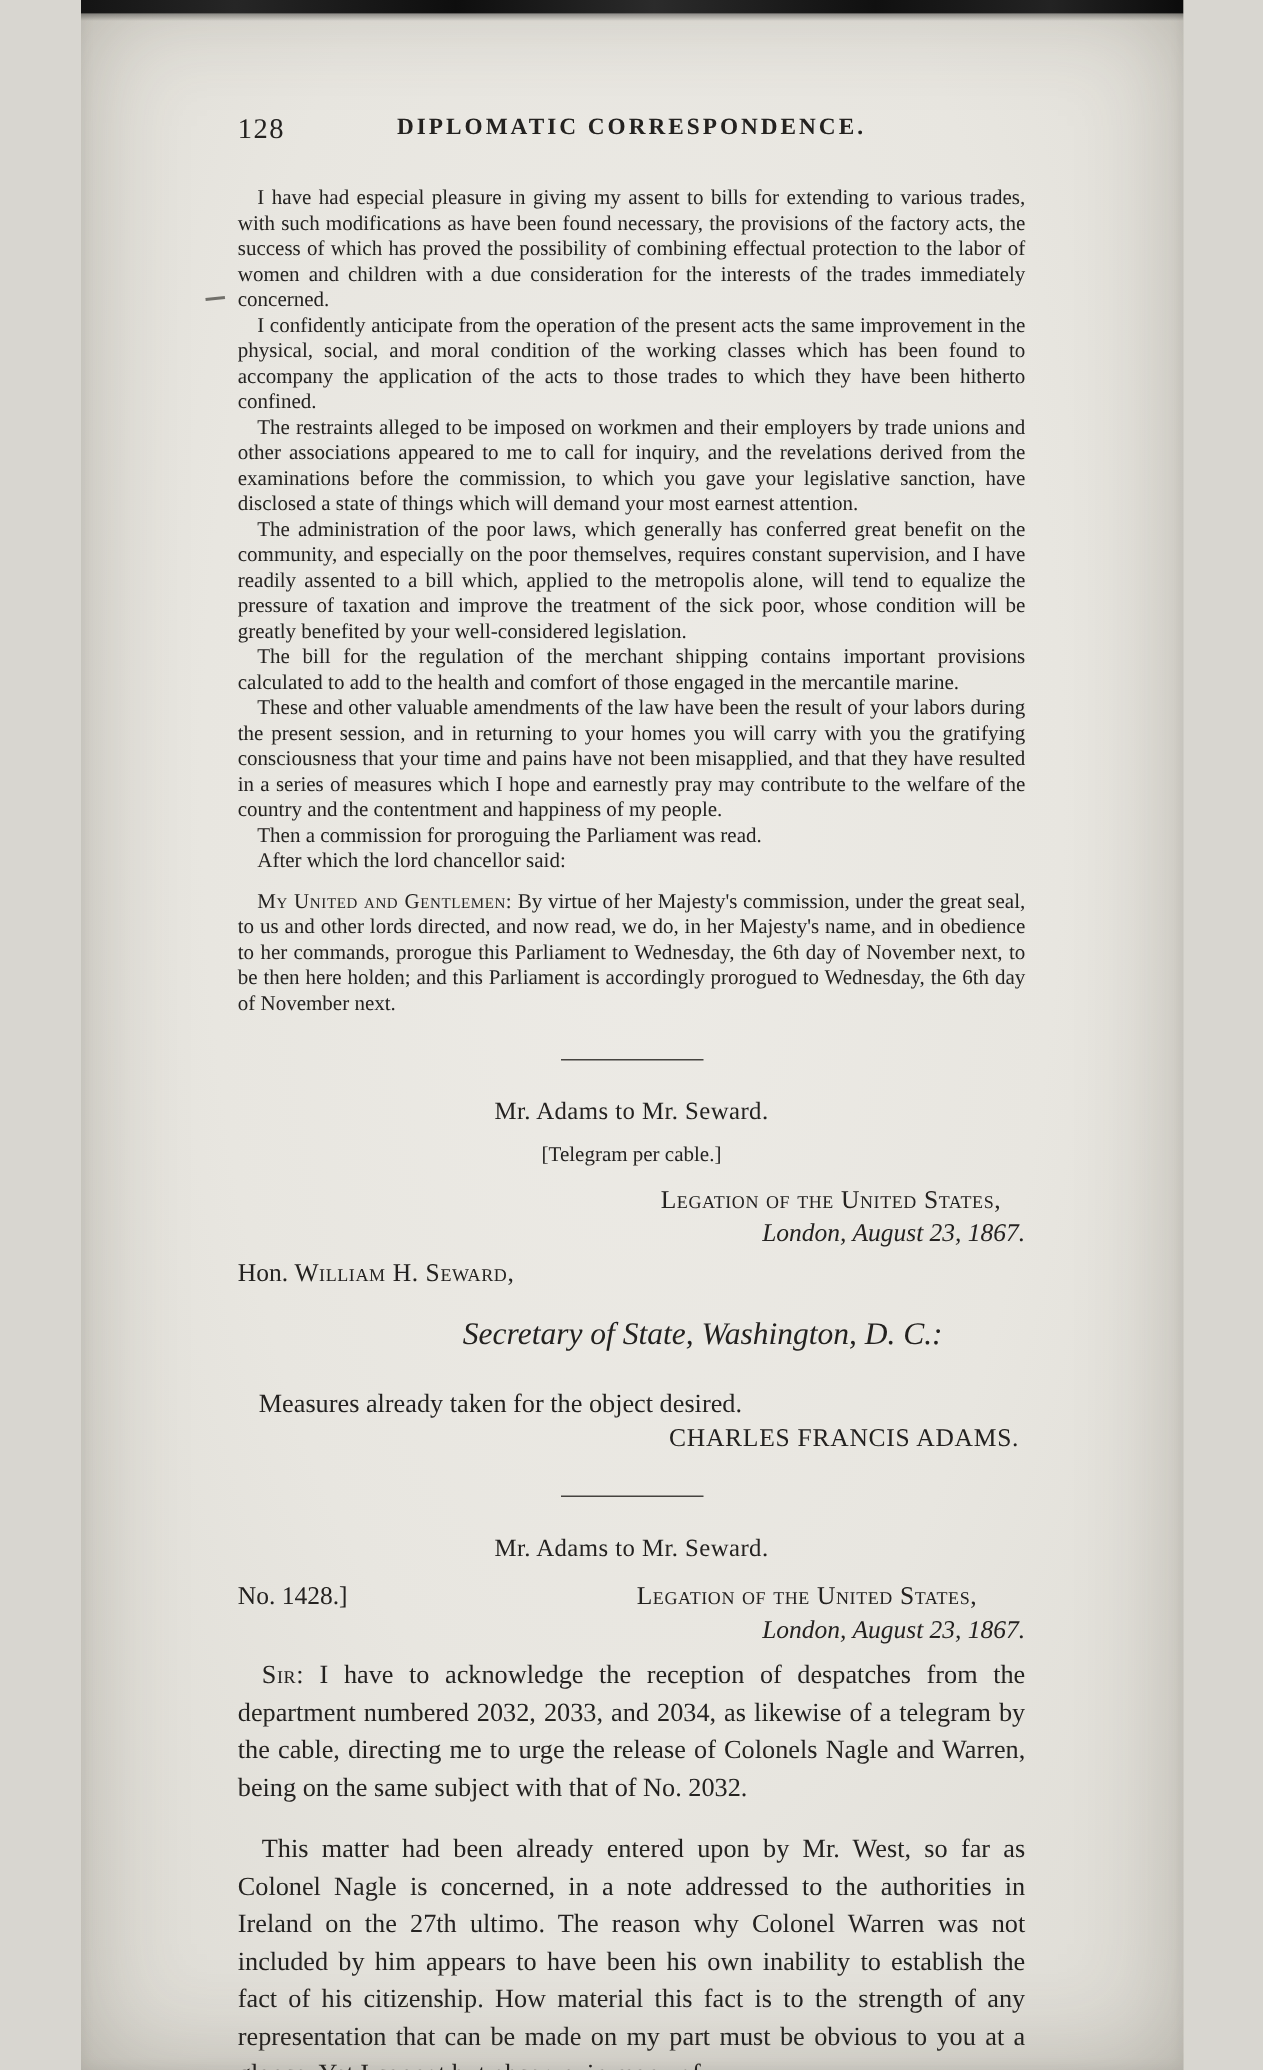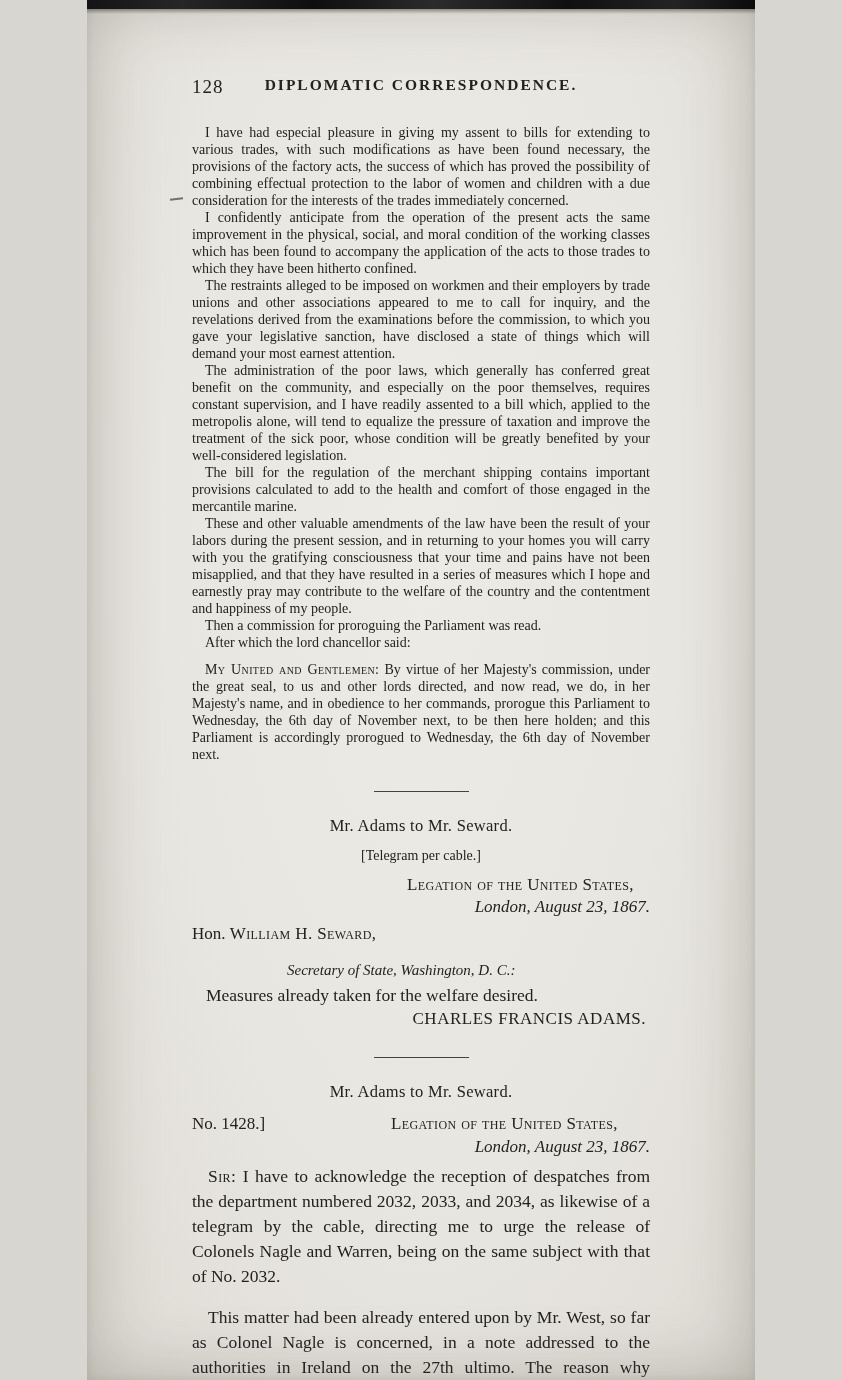--- a/index.html
+++ b/index.html
@@ -1,19 +1,19 @@
 <!DOCTYPE html>
 <html><head>
 <meta charset="utf-8">
 <style>
   * { margin:0; padding:0; box-sizing:border-box; }
   html,body { background:#d8d6d0; }
   .page {
     position:relative;
-    width:668px; height:1380px;
+    width:735px; height:1380px;
     margin:0 auto;
     overflow:hidden;
     color:#242220;
     font-family:"Liberation Serif","DejaVu Serif",serif;
     background: radial-gradient(ellipse at 50% 38%, #edebe6 0%, #e8e6e0 55%, #dddbd4 100%);
   }
   .page::after {
     content:""; position:absolute; inset:0; pointer-events:none;
     box-shadow: inset 0 0 70px rgba(70,62,48,0.28), inset 0 0 10px rgba(0,0,0,0.08);
   }
@@ -45,21 +45,21 @@
   .italic { font-style:italic;font-family:Liberation Serif, serif; }
 
   .divider { width:95px; height:1px; background:#45433f; margin:28px auto 24px auto; }
 
   .letter { font-size:17.5px; }
   .letter-heading { font-size:16.5px; font-weight:normal; text-align:center; margin-bottom:12px; letter-spacing:.3px; }
   .letter-subheading { font-size:14px; text-align:center; margin-bottom:11px; }
   .office-line { text-align:right; padding-right:16px; font-size:17px; margin-bottom:2px; }
   .date-line { text-align:right; font-size:17px; margin-bottom:7px; }
   .addressee { font-size:17px; margin-bottom:18px; }
-  .addressee-title { padding-left:95px; font-size:15px; margin-bottom:6px; }
+  .addressee-title { padding-left:95px; font-size:21px; margin-bottom:23px;text-align:center; }
   .letter-body { font-size:17.5px; text-indent:14px; margin-bottom:3px; }
   .signature { text-align:right; padding-right:4px; font-size:17px; letter-spacing:.5px; }
 
   .despatch-topline { display:flex; justify-content:space-between; font-size:17px; margin-bottom:3px; }
   .despatch-topline .office-inline { font-size:17px; padding-right:32px; }
   .letter p.lg {
     font-size:17.5px; line-height:25px;
     text-align:justify; text-indent:16px;
   }
   .letter p.lg + p.lg { margin-top:16px; }
@@ -98,21 +98,21 @@
     <section class="letter telegram">
       <h2 class="letter-heading">Mr. Adams to Mr. Seward.</h2>
       <div class="letter-subheading">[Telegram per cable.]</div>
       <div class="office-line smallcaps">Legation of the United States,</div>
       <div class="date-line italic">London, August 23, 1867.</div>
       <div class="addressee">
         <span>Hon.</span>
         <span class="smallcaps">William H. Seward,</span>
       </div>
       <div class="addressee-title italic">Secretary of State, Washington, D. C.:</div>
-      <p class="letter-body">Measures already taken for the welfare desired.</p>
+      <p class="letter-body">Measures already taken for the object desired.</p>
       <div class="signature">CHARLES FRANCIS ADAMS.</div>
     </section>
 
     <div class="divider"></div>
 
     <section class="letter despatch">
       <h2 class="letter-heading">Mr. Adams to Mr. Seward.</h2>
       <div class="despatch-topline">
         <span class="doc-number">No. 1428.]</span>
         <span class="office-inline smallcaps">Legation of the United States,</span>

